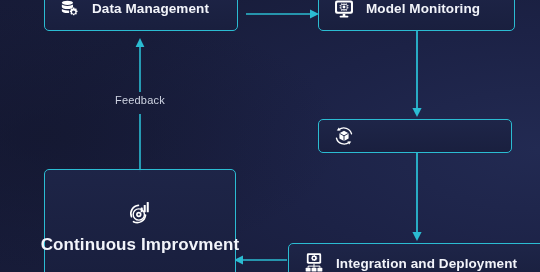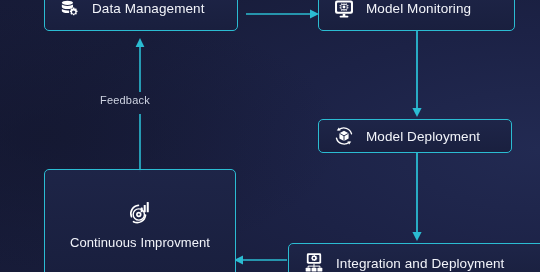--- a/index.html
+++ b/index.html
@@ -43,26 +43,26 @@
   }
   .node.col {
     flex-direction: column;
     justify-content: flex-start;
     gap: 9px;
     padding-top: 30px;
   }
   .node-label {
     color: #f2f4fa;
     font-size: 13.5px;
-    font-weight: normal;
+    font-weight: bold;
     letter-spacing: 0.1px;
     white-space: nowrap;
   }
   .node.col .node-label {
-    font-size: 13px;
+    font-size: 17px;
     text-align: right;
   }
   .ico {
     flex: 0 0 auto;
     width: 22px;
     height: 22px;
     display: block;
   }
   .node.col .ico { width: 26px; height: 26px; }
 
@@ -109,21 +109,21 @@
     <line x1="56" y1="9" x2="12" y2="9" stroke="#2bbcd2" stroke-width="1.6"></line>
     <polygon points="12,4.6 12,13.4 3,9" fill="#2bbcd2"></polygon>
   </svg>
 
   <svg class="conn" style="left:131px; top:34px;" width="18" height="140" viewBox="0 0 18 140">
     <line x1="9" y1="12" x2="9" y2="58" stroke="#2bbcd2" stroke-width="1.6"></line>
     <line x1="9" y1="80" x2="9" y2="138" stroke="#2bbcd2" stroke-width="1.6"></line>
     <polygon points="4.6,13 13.4,13 9,4" fill="#2bbcd2"></polygon>
   </svg>
 
-  <div class="edge-label" style="left:100px; top:94px;">Feedback</div>
+  <div class="edge-label" style="left:115px; top:94px;">Feedback</div>
 
   <div class="node row" style="left:44px; top:-14px; width:194px; height:45px;">
     <svg class="ico" viewBox="0 0 24 24">
       <g fill="#ffffff">
         <ellipse cx="9.2" cy="5.2" rx="6.1" ry="2.3"></ellipse>
         <path d="M3.1 7.1v2.6c0 1.27 2.73 2.3 6.1 2.3s6.1-1.03 6.1-2.3V7.1c-1.2.95-3.5 1.5-6.1 1.5S4.3 8.05 3.1 7.1z"></path>
         <path d="M3.1 11.5v2.6c0 1.27 2.73 2.3 6.1 2.3 .7 0 1.38-.045 2-.13-.24-.6-.37-1.26-.37-1.95 0-.28.022-.55.064-.82-.55.06-1.12.1-1.7.1-2.6 0-4.9-.55-6.1-1.5z"></path>
       </g>
       <g fill="#ffffff">
         <path d="M16.9 11.35l.86.33.72-.6 1.06 1.06-.6.72.33.86 .93.15v1.5l-.93.15-.33.86.6.72-1.06 1.06-.72-.6-.86.33-.15.93h-1.5l-.15-.93-.86-.33-.72.6-1.06-1.06.6-.72-.33-.86-.93-.15v-1.5l.93-.15.33-.86-.6-.72 1.06-1.06.72.6.86-.33.15-.93h1.5z"></path>
@@ -164,21 +164,20 @@
         <path d="M3.8 14.4A8.6 8.6 0 0 0 17.6 18.8"></path>
       </g>
       <polygon points="6.4,2.6 4.1,5.9 8.3,6.0" fill="#ffffff"></polygon>
       <polygon points="17.6,21.4 19.9,18.1 15.7,18.0" fill="#ffffff"></polygon>
       <g>
         <polygon points="12,6.3 17,9.0 17,14.6 12,17.4 7,14.6 7,9.0" fill="#ffffff"></polygon>
         <polyline points="7,9.0 12,11.8 17,9.0" fill="none" stroke="#1e2548" stroke-width="1"></polyline>
         <line x1="12" y1="11.8" x2="12" y2="17.4" stroke="#1e2548" stroke-width="1"></line>
       </g>
     </svg>
-    <span class="node-label">Model Deployment</span>
   </div>
 
   <div class="node row" style="left:288px; top:243px; width:262px; height:40px;">
     <svg class="ico" viewBox="0 0 24 24">
       <rect x="4.2" y="1.4" width="15.6" height="11.4" rx="1.6" fill="#ffffff"></rect>
       <rect x="6.1" y="3.3" width="11.8" height="7.6" rx="0.9" fill="#1e2548"></rect>
       <path d="M12.95 4.0l.64.26.52-.42.9.9-.42.52.26.64.66.1v1.27l-.66.1-.26.64.42.52-.9.9-.52-.42-.64.26-.1.66h-1.27l-.1-.66-.64-.26-.52.42-.9-.9.42-.52-.26-.64-.66-.1V6.0l.66-.1.26-.64-.42-.52.9-.9.52.42.64-.26.1-.66h1.27z" fill="#ffffff"></path>
       <circle cx="12" cy="6.64" r="1.25" fill="#1e2548"></circle>
       <g stroke="#ffffff" stroke-width="1.1" fill="none">
         <line x1="12" y1="12.8" x2="12" y2="15.4"></line>

